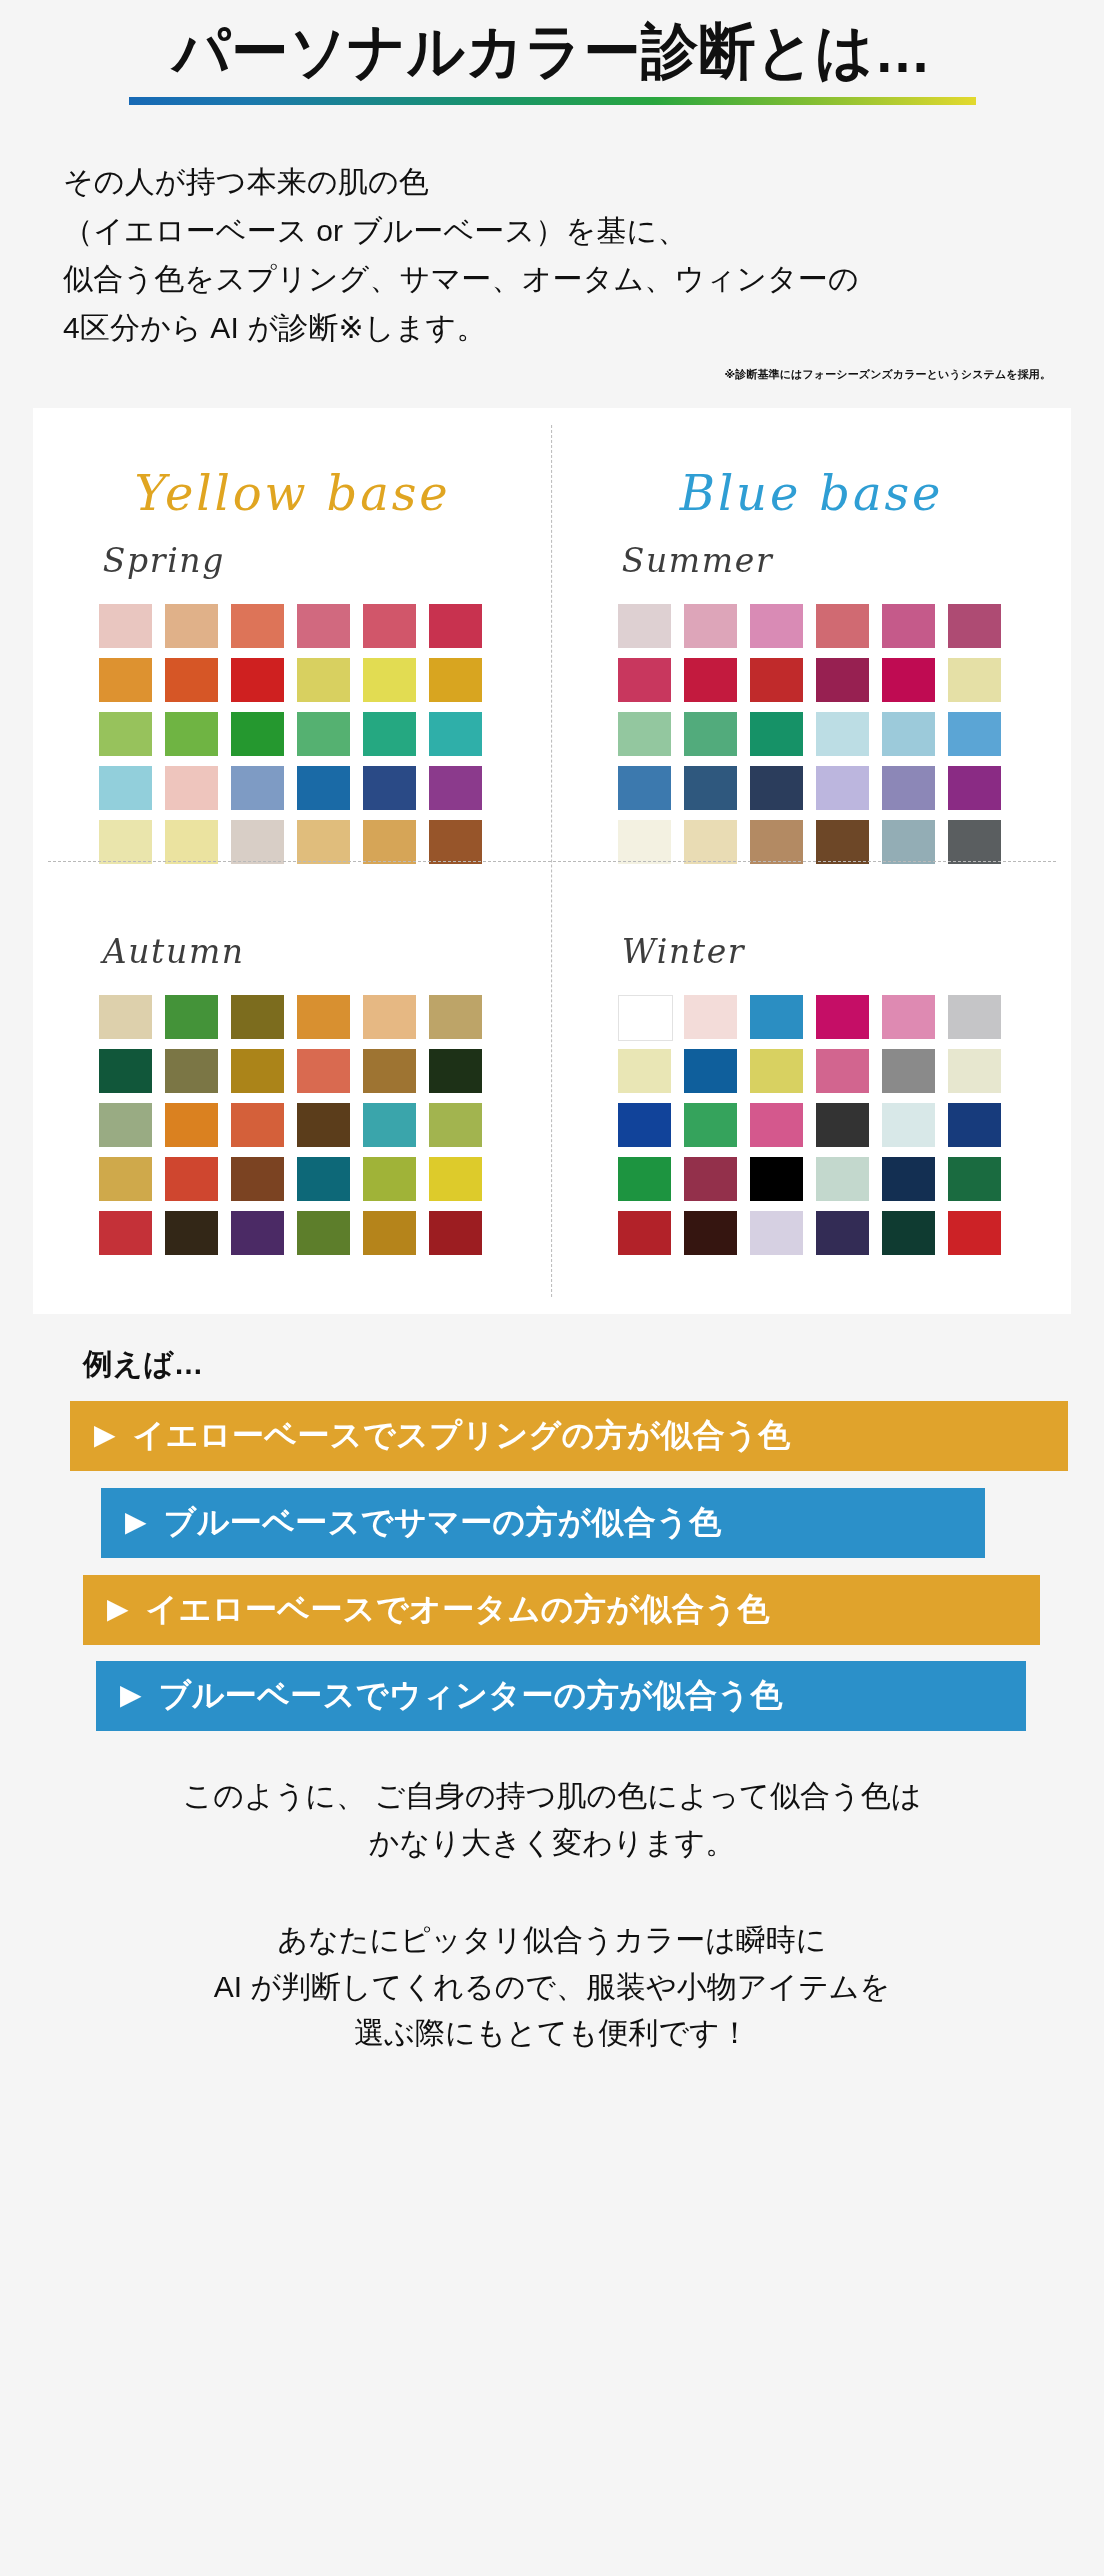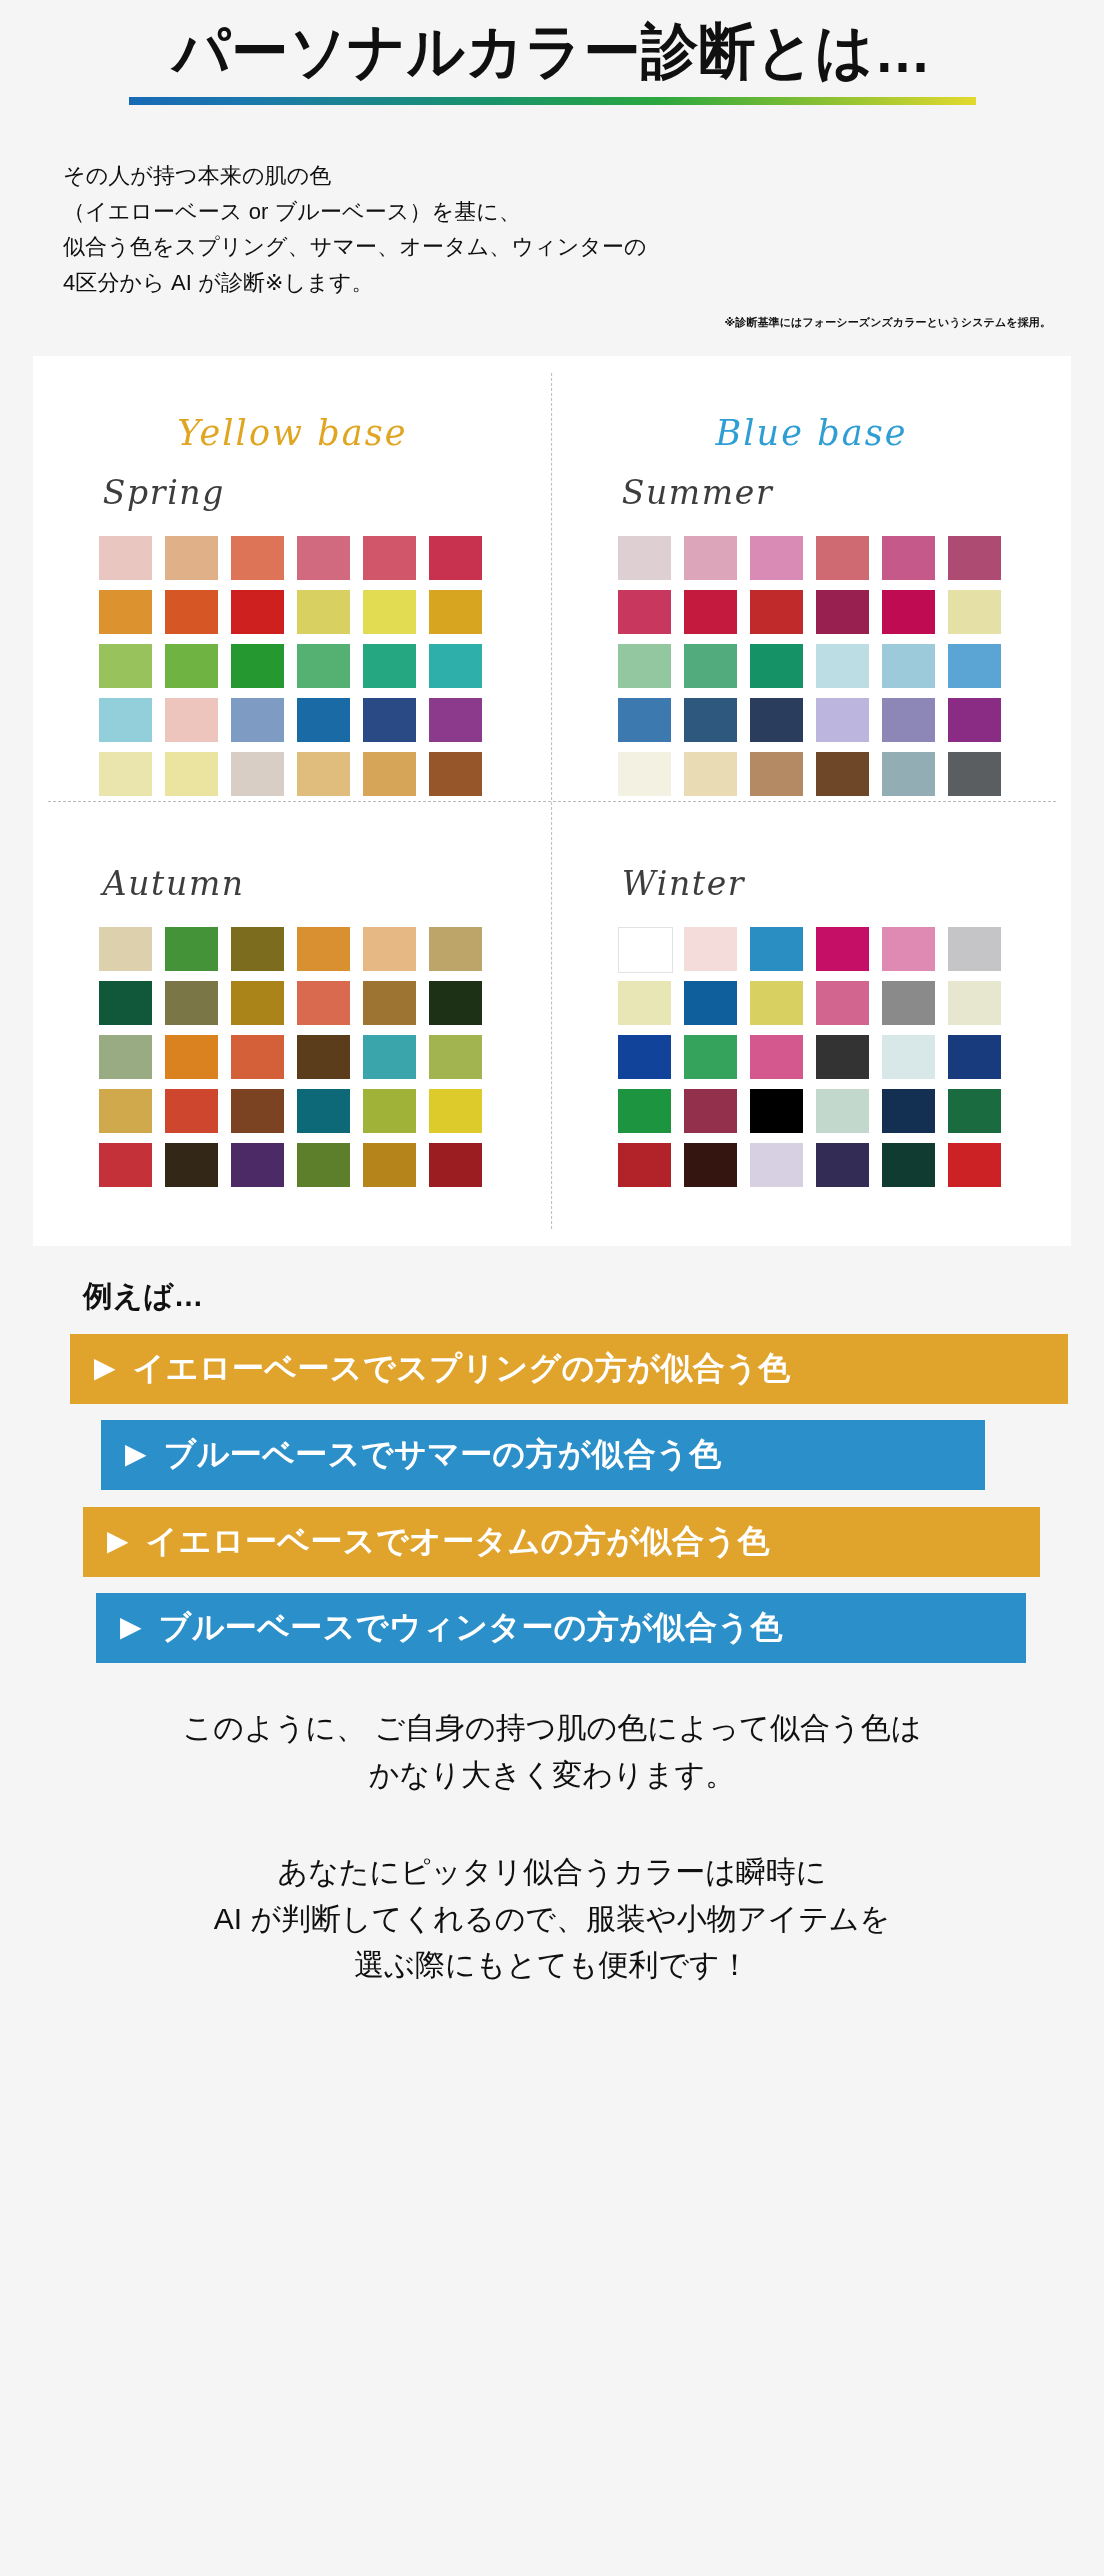--- a/index.html
+++ b/index.html
@@ -39,21 +39,21 @@
   .title-rule{
     width:847px;
     height:8.3px;
     margin:13px auto 0 auto;
     background:linear-gradient(90deg,#1769b5 0%,#1b78ad 14%,#18936c 42%,#29a63f 62%,#7fbd33 80%,#e3d92e 100%);
   }
 
   
   .intro{
     margin:53px 0 0 63px;
-    font-size:22px;
+    font-size:30px;
     line-height:1.62;
     font-weight:500;
     color:#101010;
     letter-spacing:0.005em;
   }
   .intro div{white-space:nowrap;}
   .note{
     margin:14.7px 53px 0 0;
     text-align:right;
     font-size:11px;
@@ -90,21 +90,21 @@
     display:flex;
     padding-top:57px;
   }
   .base-cell{
     width:50%;
     text-align:center;
   }
   .base-label{
     font-family:"DejaVu Serif","Liberation Serif",serif;
     font-style:italic;
-    font-size:35px;
+    font-size:48px;
     letter-spacing:0.06em;
     font-weight:400;
   }
   .base-label.yellow{color:#e0a521;}
   .base-label.blue{color:#2f9ed4;}
 
   .quad-grid{
     display:flex;
     flex-wrap:wrap;
   }

